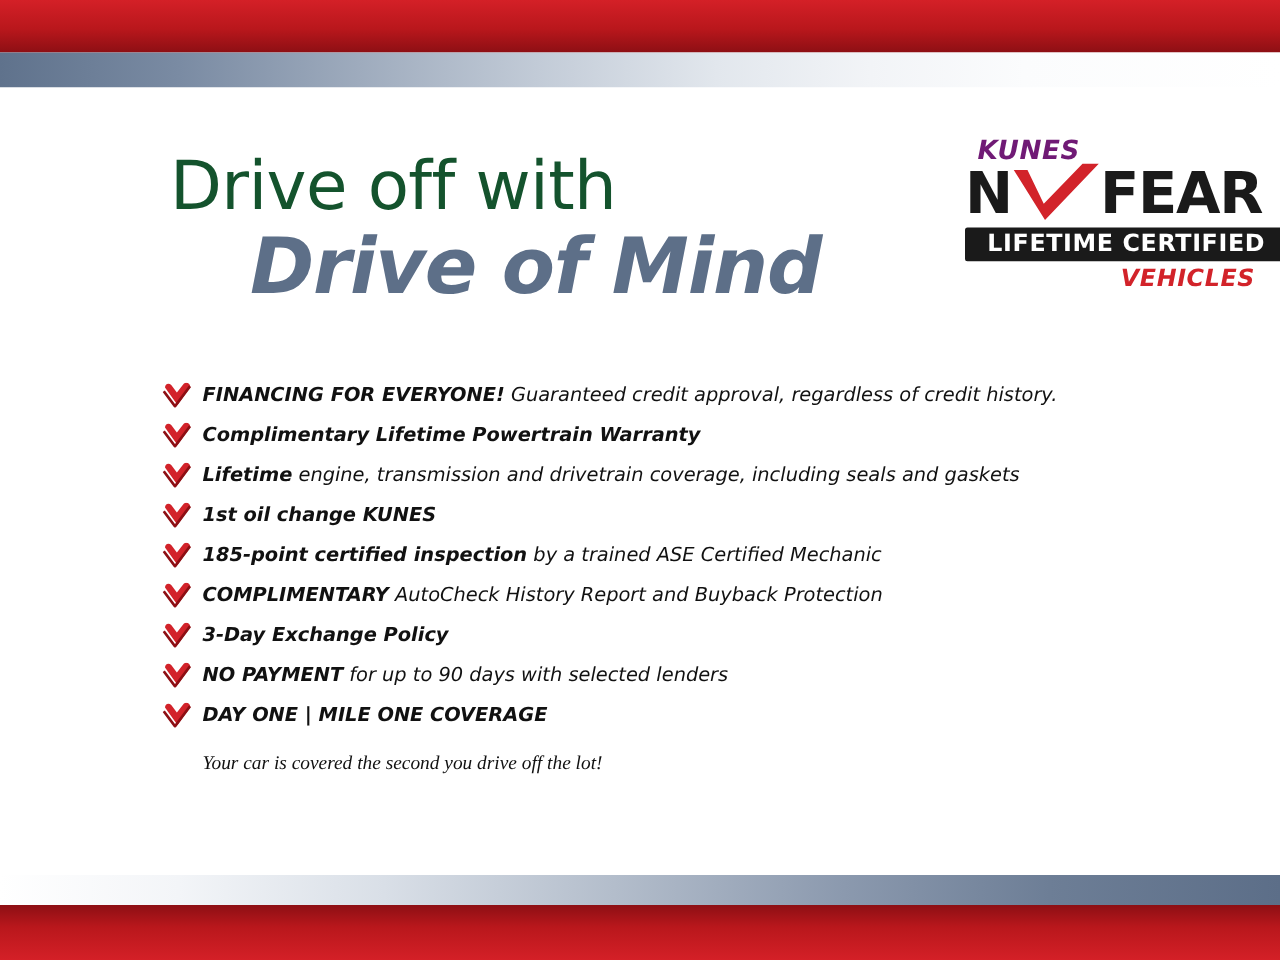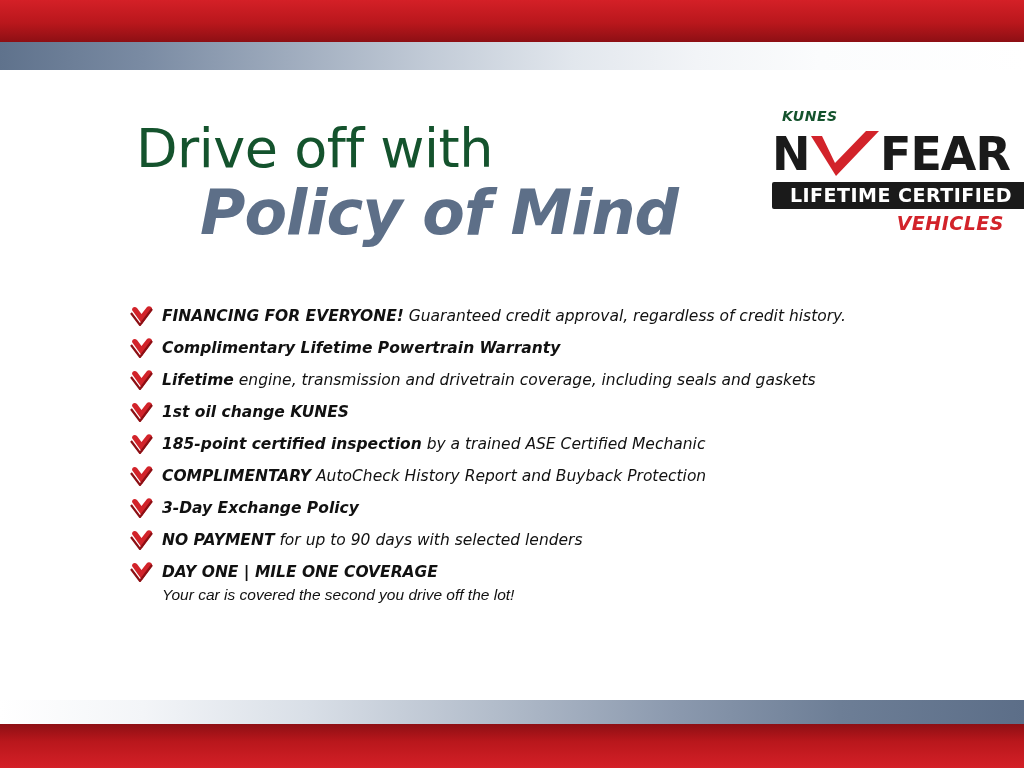--- a/index.html
+++ b/index.html
@@ -106,22 +106,22 @@
     width: 238px;
     height: 138px;
   }
   .logo-kunes {
     position: absolute;
     left: 10px;
     top: 0px;
     font-family: "DejaVu Sans", sans-serif;
     font-weight: bold;
     font-style: italic;
-    font-size: 14px;
-    color: #14532d;
+    font-size: 21px;
+    color: #701a75;
     letter-spacing: 0.5px;
   }
   .logo-nofear {
     position: absolute;
     left: 0px;
     top: 20px;
     width: 238px;
     height: 52px;
     font-family: "DejaVu Sans", sans-serif;
     font-weight: bold;
@@ -205,38 +205,38 @@
     line-height: 22px;
     font-style: italic;
     color: #111111;
   }
   .feature-text b {
     font-weight: bold;
     text-align: center;
   }
   .feature-sub {
     display: block;
-    margin-top: 1px;
-    font-family: Liberation Sans, sans-serif;
+    margin-top: 17px;
+    font-family: Liberation Serif, serif;
     font-size: 15.5px;
     line-height: 22px;
     font-style: italic;
     color: #111111;
   }
 </style>
 </head>
 <body>
 
 <div class="top-band"></div>
 <div class="top-gradient"></div>
 <div class="top-thinline"></div>
 
 <div class="headline">
   <div class="headline-line1">Drive off with</div>
-  <div class="headline-line2">Policy of Mind</div>
+  <div class="headline-line2">Drive of Mind</div>
 </div>
 
 <div class="logo">
   <div class="logo-kunes">KUNES</div>
   <div class="logo-nofear">
     <span class="logo-n">N</span>
     <span class="logo-fear">FEAR</span>
     <svg class="logo-check" viewBox="0 0 74 50">
       <path d="M3 6 L28 46 L71 1 L58 1 L27 33 L14 6 Z" fill="#d2232a"></path>
     </svg>

